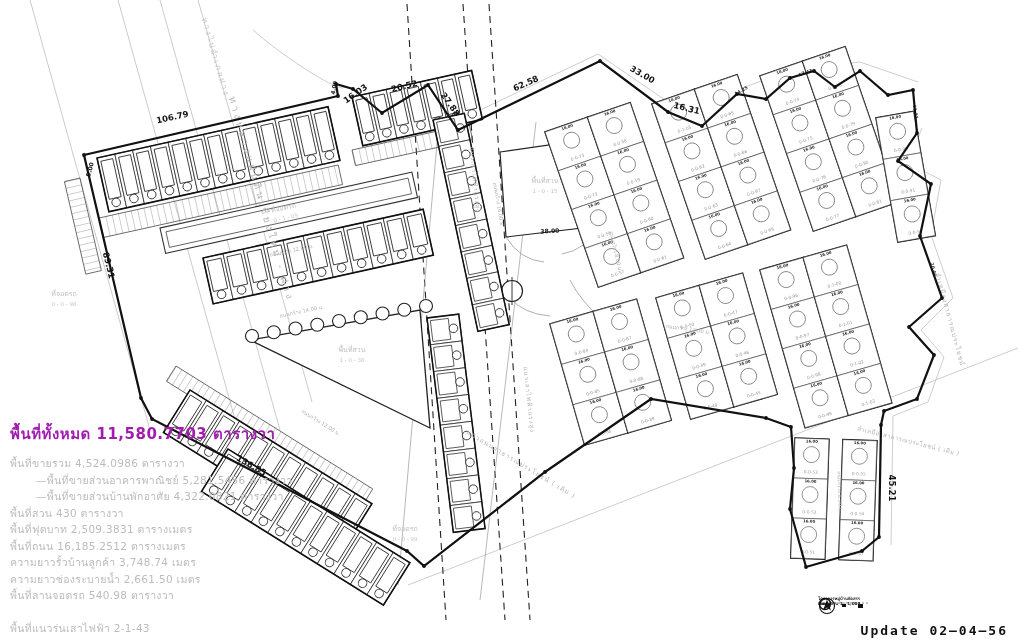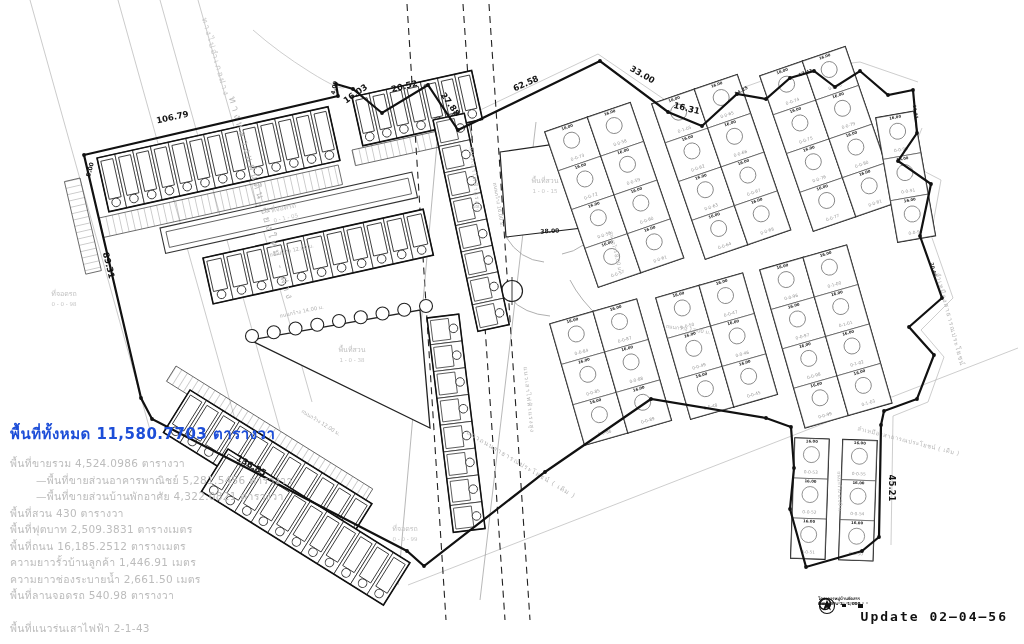--- a/index.html
+++ b/index.html
@@ -2,27 +2,27 @@
 <html><head>
 <meta charset="utf-8">
 <style>
   html,body{margin:0;padding:0;background:#ffffff;}
   #stage{position:relative;width:1024px;height:644px;background:#fff;overflow:hidden;
          font-family:"DejaVu Sans",sans-serif;}
   svg{position:absolute;left:0;top:0;}
   svg text{font-family:"DejaVu Sans",sans-serif;}
   
   #titleblock{position:absolute;left:10px;top:422px;width:330px;}
-  #titleblock .tb-title{font-size:15px;font-weight:bold;color:#1d4ed8;letter-spacing:.5px;}
+  #titleblock .tb-title{font-size:15px;font-weight:bold;color:#a21caf;letter-spacing:.5px;}
   #titleblock .tb-lines{margin-top:9px;}
   #titleblock .tl{font-size:10.5px;line-height:16.5px;color:#bcbcbc;letter-spacing:.3px;white-space:nowrap;}
   #titleblock .tl.indent{padding-left:26px;}
   #titleblock .tl.gap{margin-top:16px;}
   
-  #update{position:absolute;right:16px;bottom:20px;font-family:"DejaVu Sans Mono",monospace;
+  #update{position:absolute;right:16px;bottom:6px;font-family:"DejaVu Sans Mono",monospace;
           font-size:13px;font-weight:bold;letter-spacing:2px;color:#111;}
   
   #legend{position:absolute;left:818px;top:597px;display:flex;align-items:center;gap:5px;}
   #legend .lg-text{display:flex;flex-direction:column;line-height:4.6px;}
   #legend .lg-text span{font-size:4.2px;font-weight:bold;color:#1a1a1a;white-space:nowrap;}
 </style>
 </head>
 <body>
 
 <div id="stage">
@@ -674,21 +674,21 @@
 
   <div id="titleblock">
     <div class="tb-title">พื้นที่ทั้งหมด  11,580.7703  ตารางวา</div>
     <div class="tb-lines">
       <div class="tl">พื้นที่ขายรวม  4,524.0986  ตารางวา</div>
       <div class="tl indent">—พื้นที่ขายส่วนอาคารพาณิชย์  5,281.5456  ตารางวา</div>
       <div class="tl indent">—พื้นที่ขายส่วนบ้านพักอาศัย  4,322.0821  ตารางวา</div>
       <div class="tl">พื้นที่สวน  430  ตารางวา</div>
       <div class="tl">พื้นที่ฟุตบาท  2,509.3831  ตารางเมตร</div>
       <div class="tl">พื้นที่ถนน  16,185.2512   ตารางเมตร</div>
-      <div class="tl">ความยาวรั้วบ้านลูกค้า   1,446.91  เมตร</div>
+      <div class="tl">ความยาวรั้วบ้านลูกค้า   3,748.74  เมตร</div>
       <div class="tl">ความยาวช่องระบายน้ำ   2,661.50  เมตร</div>
       <div class="tl">พื้นที่ลานจอดรถ   540.98  ตารางวา</div>
       <div class="tl gap">พื้นที่แนวร่นเสาไฟฟ้า  2-1-43</div>
     </div>
   </div>
 
   <div id="legend">
     <svg width="14" height="14">
       <circle cx="7" cy="7" r="5.5" fill="none" stroke="#111" stroke-width="1.4"></circle>
       <line x1="2" y1="7" x2="12" y2="7" stroke="#111" stroke-width="1.4"></line>

